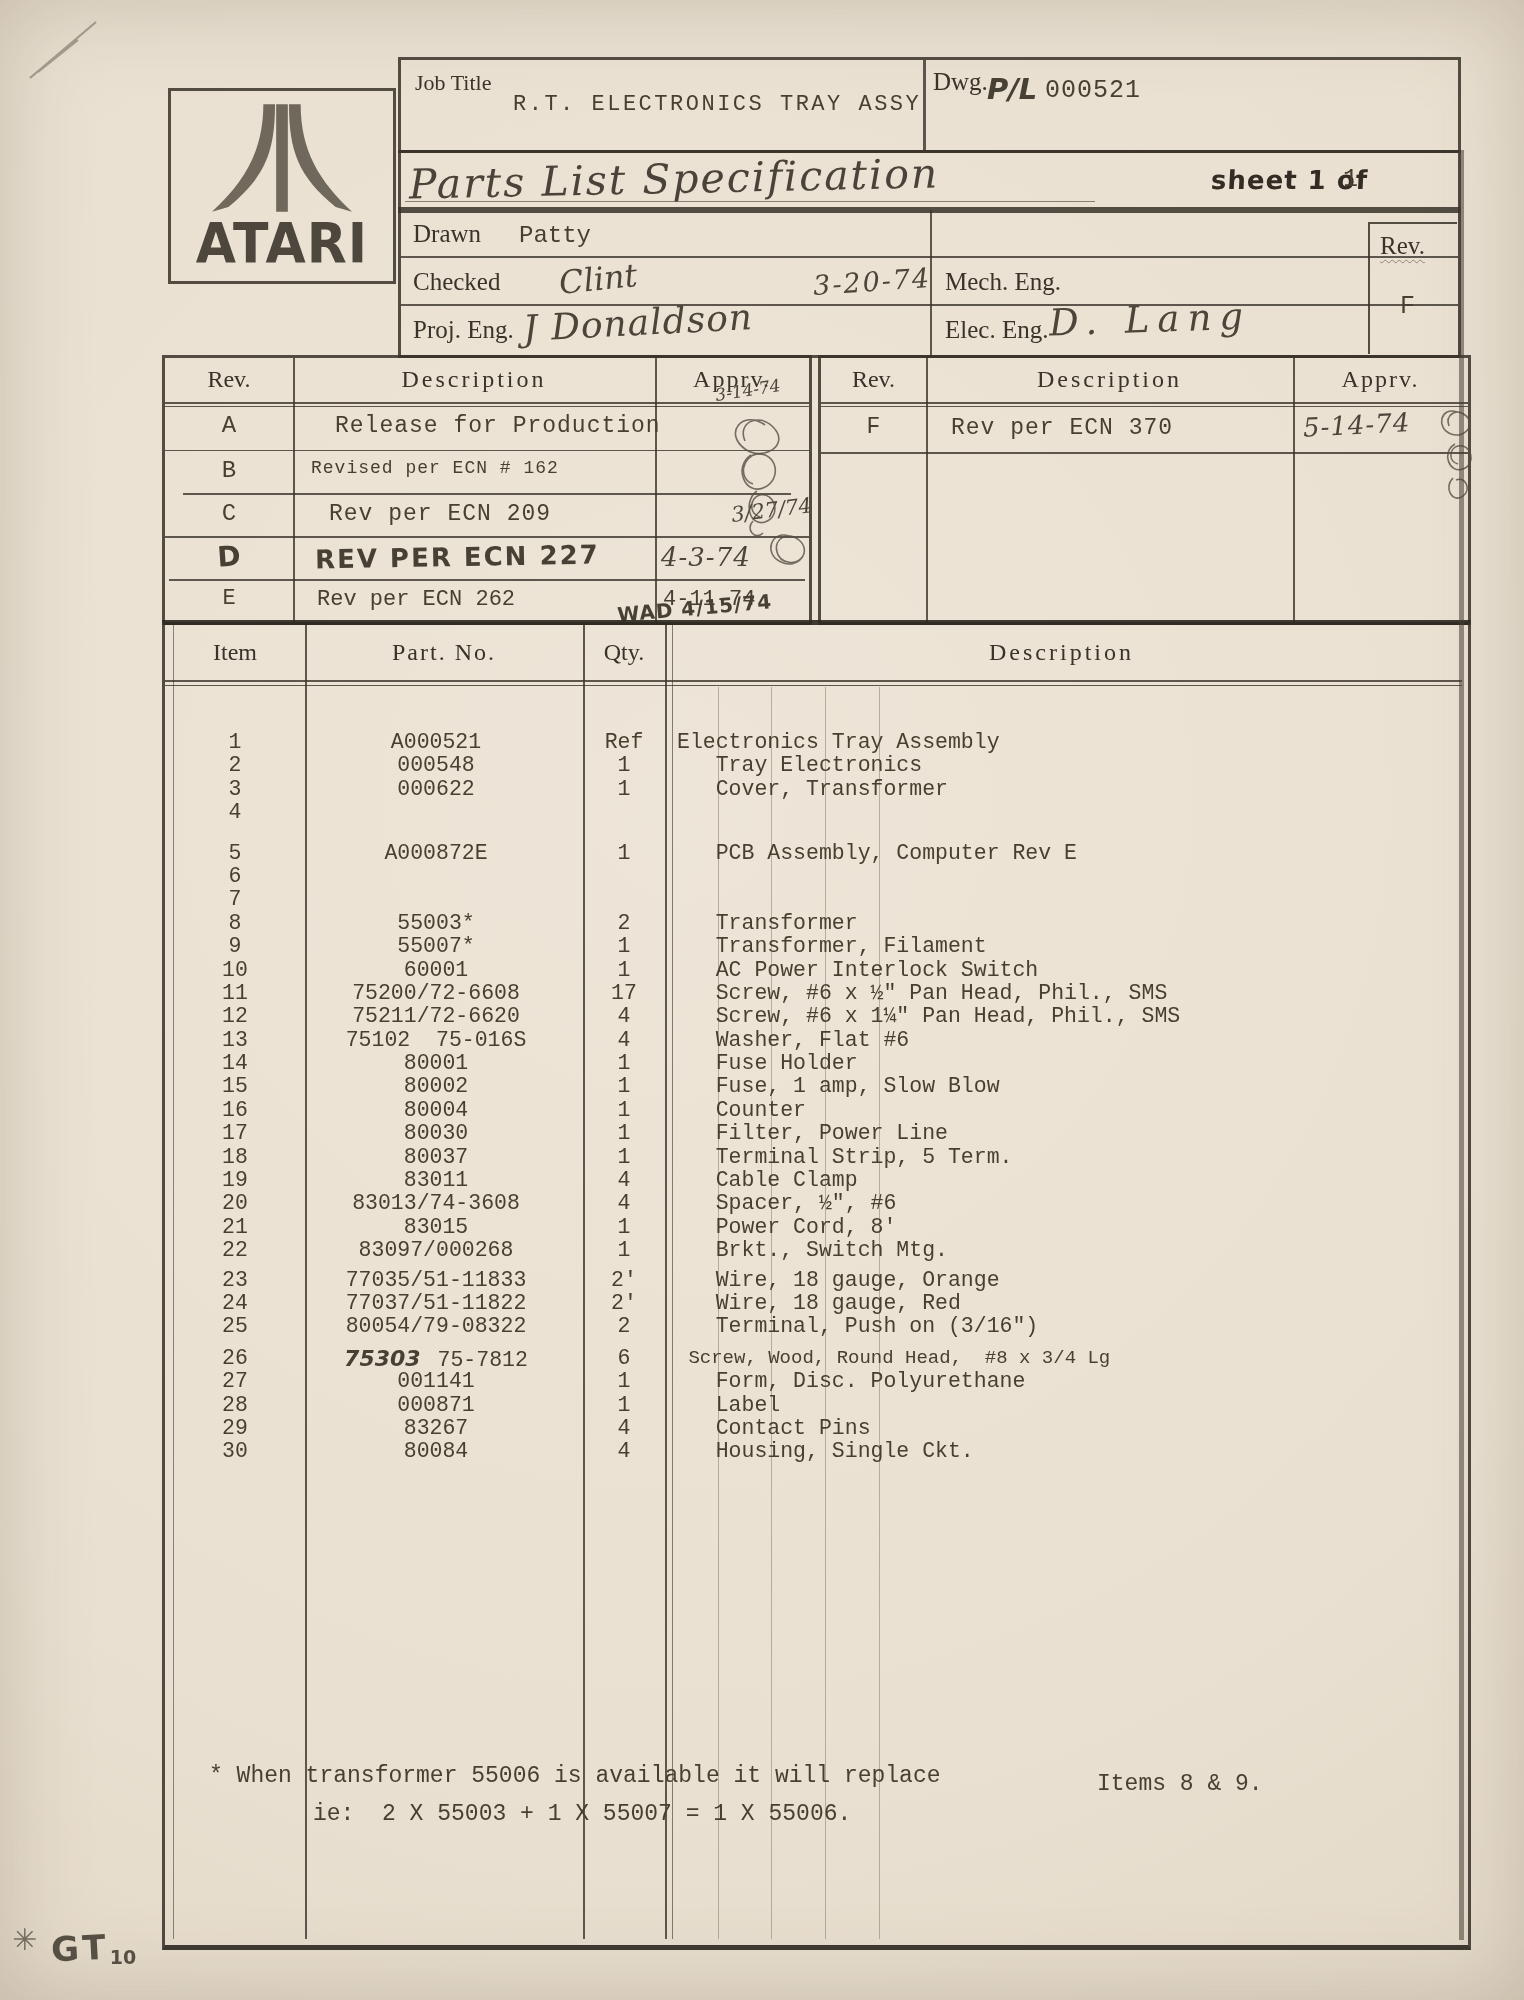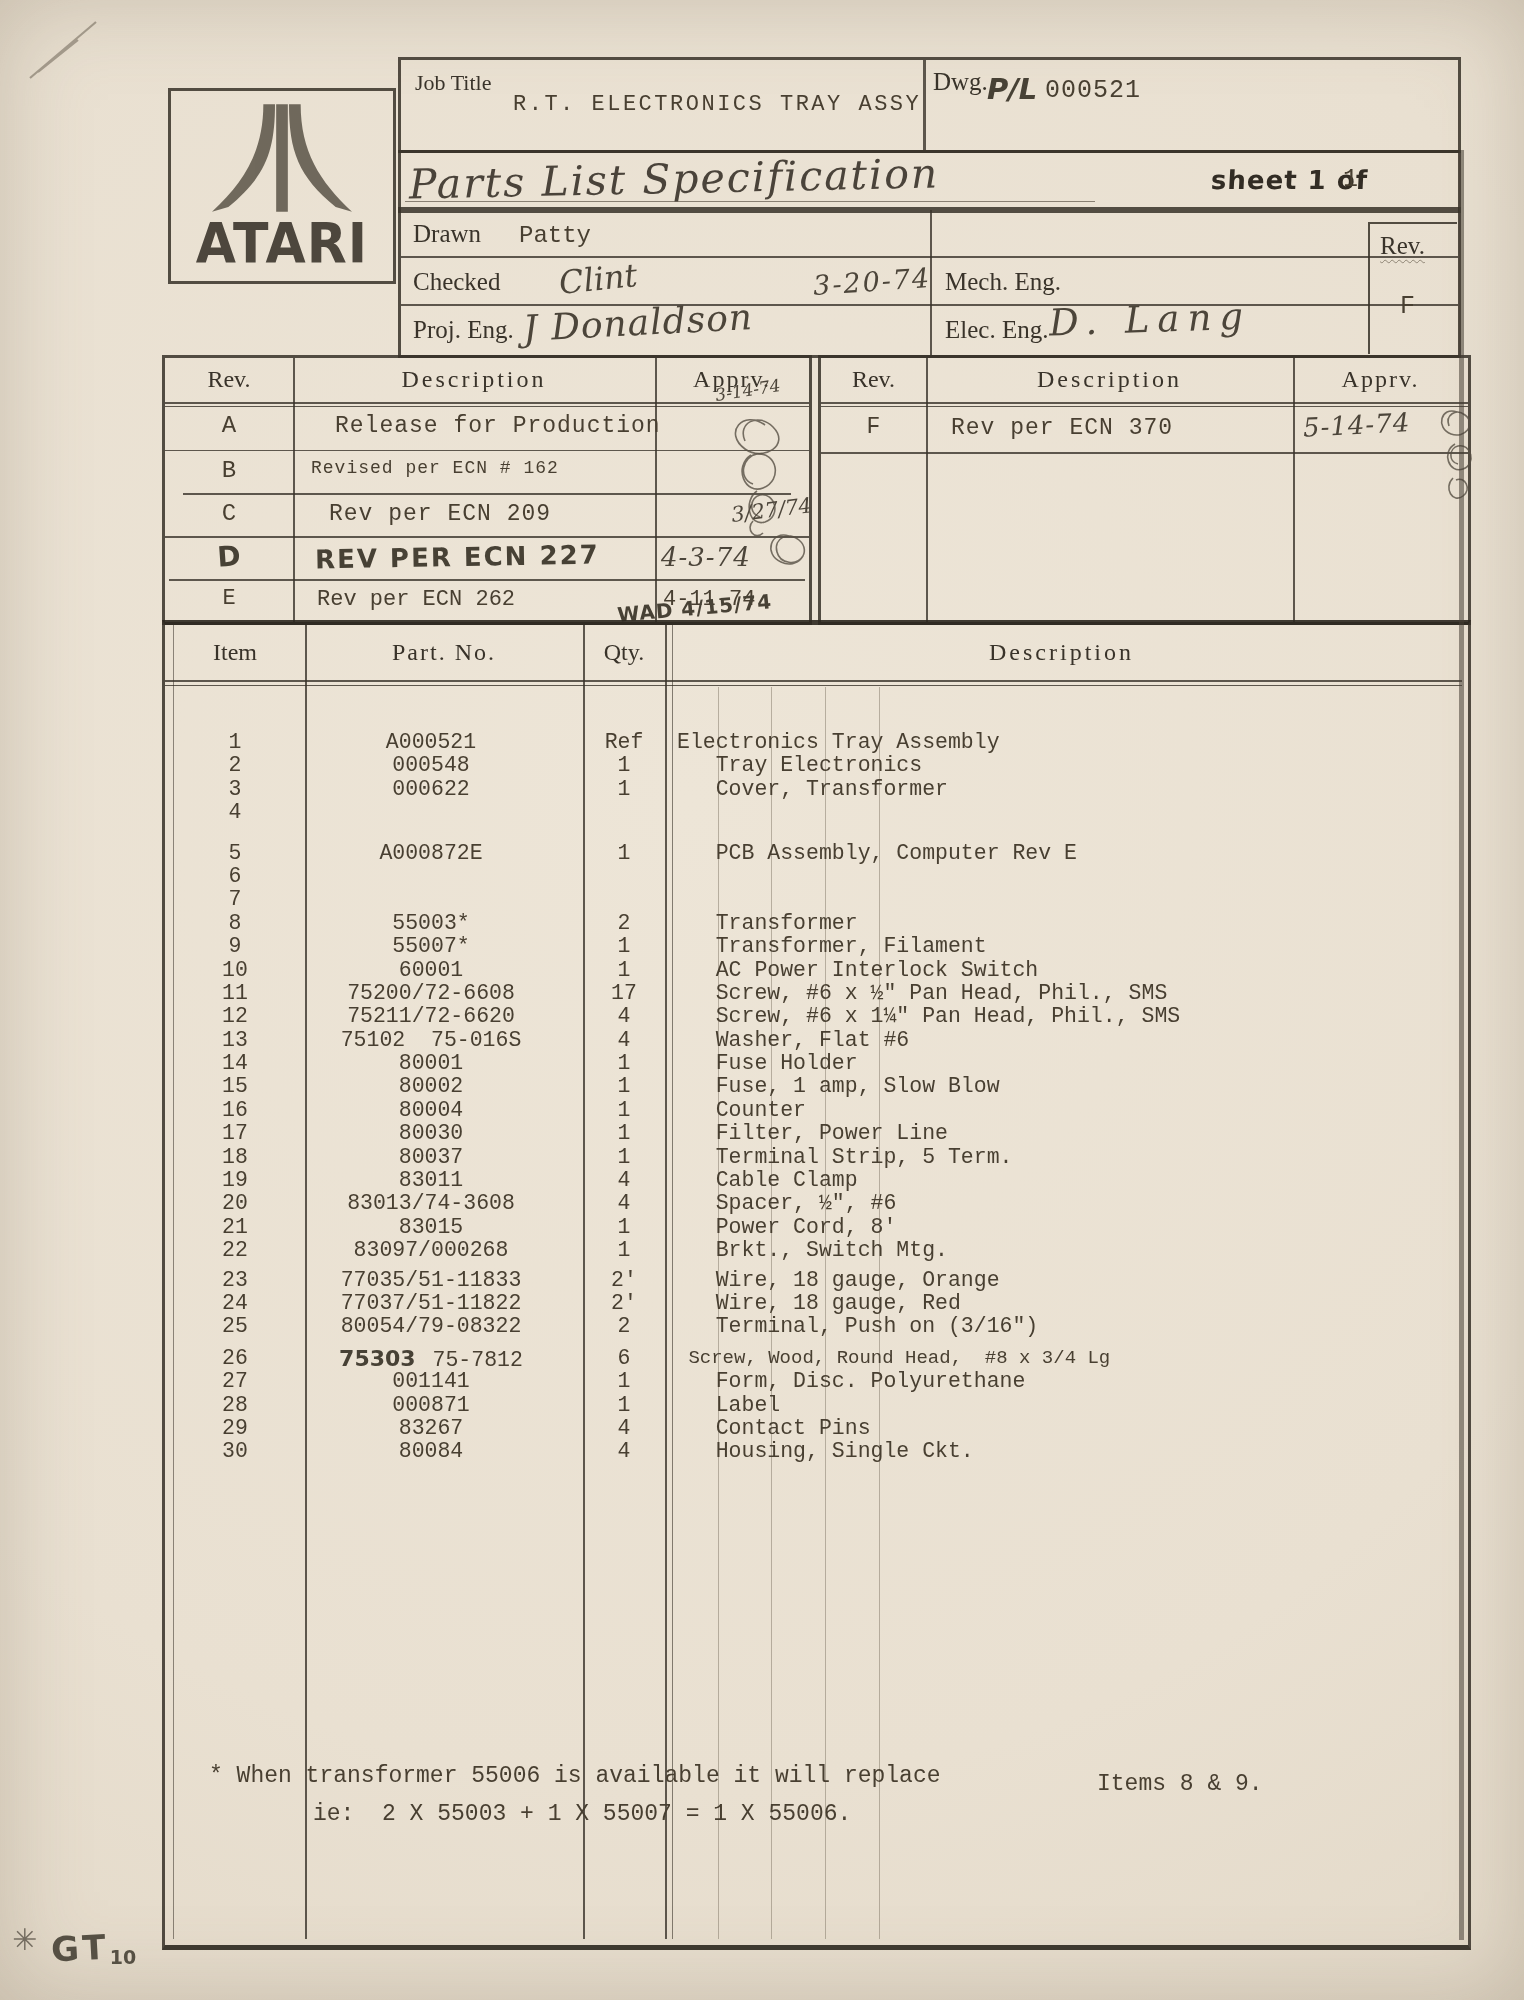--- a/index.html
+++ b/index.html
@@ -19,25 +19,25 @@
   .vline,.hline{position:absolute;background:rgba(58,51,42,.8);}
   .faint{background:rgba(95,84,68,.38);}
   
   .script-title{font-family:"DejaVu Serif",serif;font-style:italic;font-size:41px;letter-spacing:2px;
     color:#4a433a;transform:rotate(-1.2deg);}
   
   .rrow span{position:absolute;display:block;}
   .prow{position:relative;height:23.4px;}
   .pc{position:absolute;top:0;font-size:21.5px;line-height:23.4px;white-space:pre;}
   .ci{left:0;width:140px;text-align:center;}
-  .cp{left:140px;width:230px;text-align:center;padding-left:11px;}
+  .cp{left:156px;width:230px;text-align:center;}
   .cq{left:418px;width:82px;text-align:center;}
   .cd{left:512px;width:781px;text-align:left;}
   .cd.small{font-size:19px;}
-  .php{font-size:22px;margin-right:4px;}
+  .php{font-size:22px;font-style:italic;margin-right:4px;}
   .scrib{stroke:#564f44;fill:none;stroke-width:1.6;opacity:.8;}
   .wavy{text-decoration:underline wavy rgba(90,80,65,.6);text-underline-offset:5px;text-decoration-thickness:1px;}
 </style>
 </head>
 <body>
 
 <div class="page">
 
   <svg class="abs" style="left:18px;top:10px" width="110" height="80">
     <path d="M12,68 L78,12 M20,62 L60,30" stroke="rgba(110,100,86,.55)" stroke-width="2.2" fill="none"></path>

